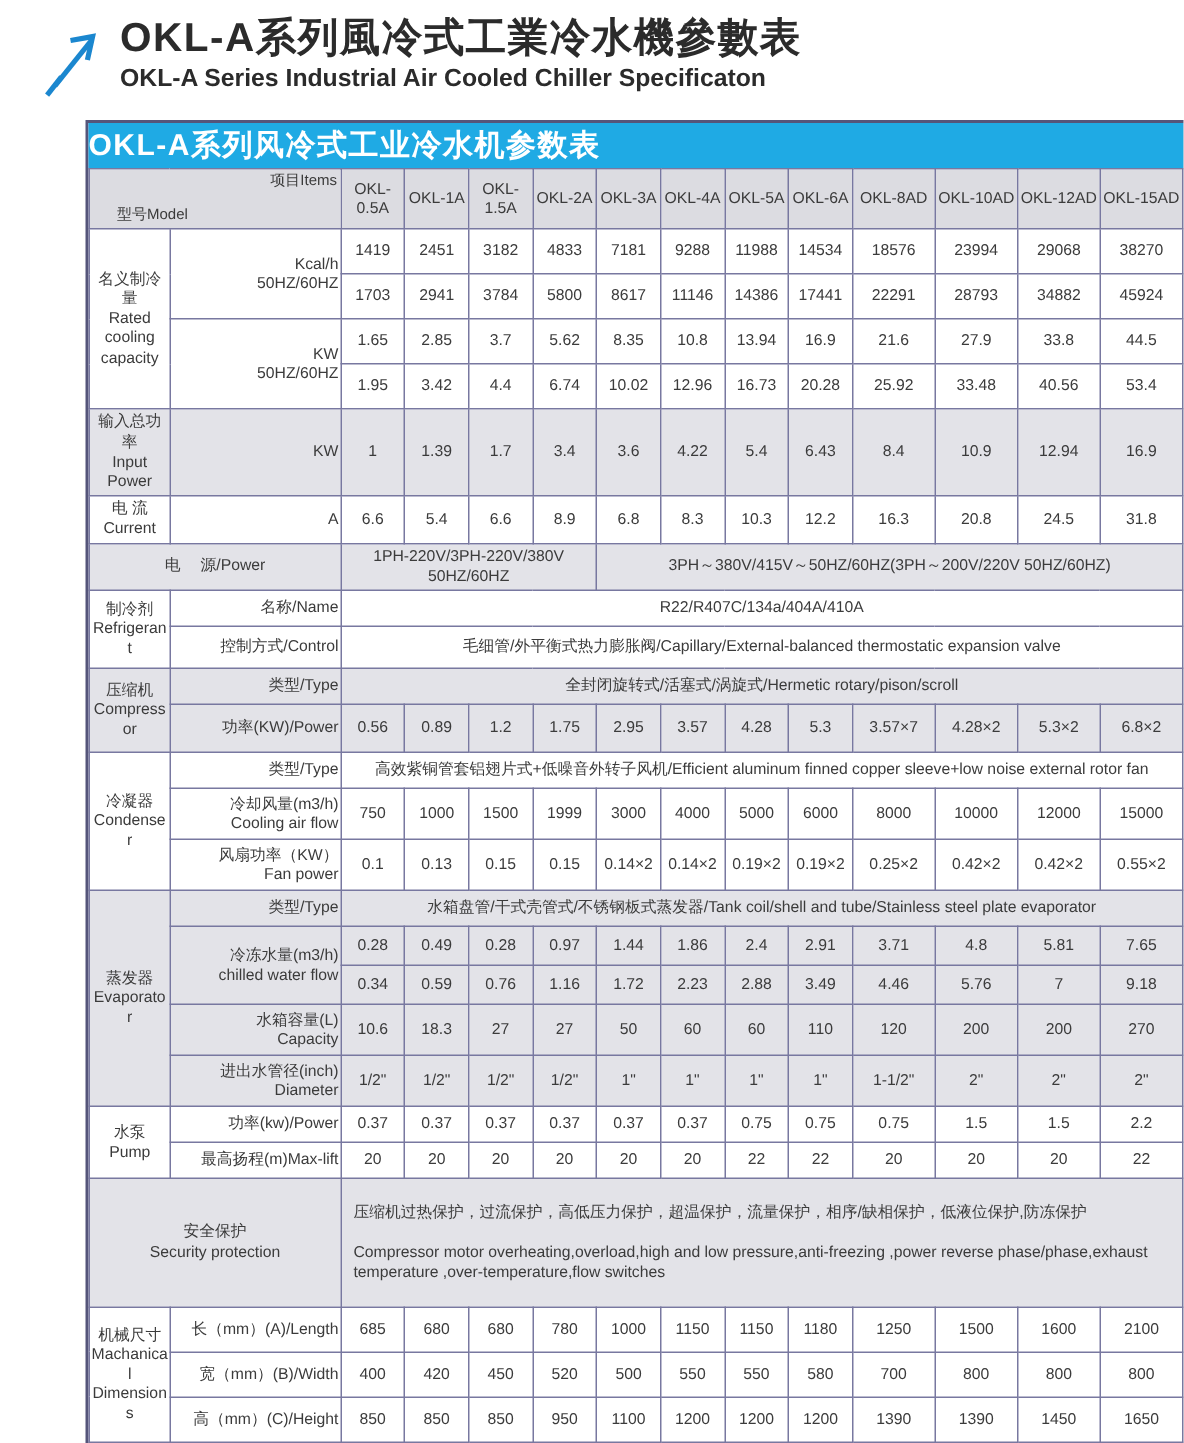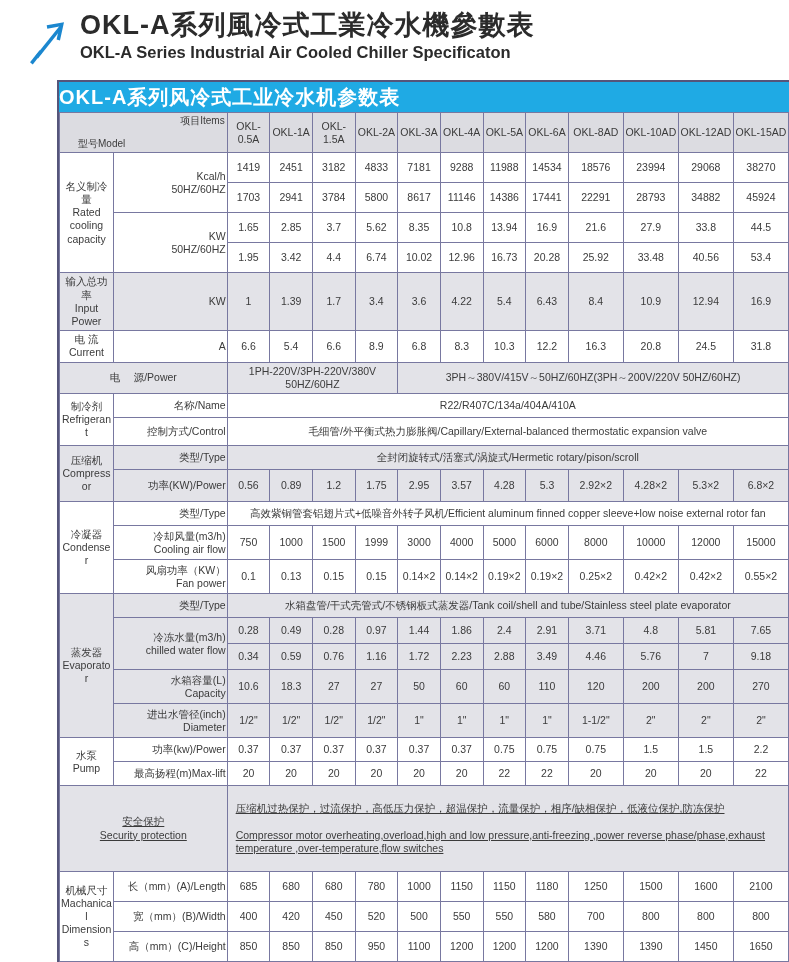--- a/index.html
+++ b/index.html
@@ -35,21 +35,21 @@
   td.left{text-align:left;padding:3px 8px;}
   
   tr.r-hdr td{height:30px;}
   tr.r27 td{height:25px;}
   tr.r29 td{height:27px;}
   tr.r21 td{height:19px;}
   tr.r25 td{height:23px;margin-left:25px;}
   tr.r31 td{height:29px;}
   tr.r23 td{height:21px;}
   tr.r36 td{height:34px;}
-  tr.r58 td{height:56px;text-decoration:underline;}
+  tr.r58 td{height:56px;}
   
   td.corner{
     position:relative;padding:0;
     background:
       linear-gradient(to bottom right,
         rgba(0,0,0,0) calc(50% - 0.7px),
         #7878a0 calc(50% - 0.7px),
         #7878a0 calc(50% + 0.7px),
         rgba(0,0,0,0) calc(50% + 0.7px)),
       #dcdce1;
@@ -239,21 +239,21 @@
       <tr class="shade r29">
         <td class="lbl">功率(KW)/Power</td>
       <td>0.56</td>
           <td>0.89</td>
           <td>1.2</td>
           <td>1.75</td>
           <td>2.95</td>
           <td>3.57</td>
           <td>4.28</td>
           <td>5.3</td>
-          <td>2.92×2</td>
+          <td>3.57×7</td>
           <td>4.28×2</td>
           <td>5.3×2</td>
           <td>6.8×2</td>
         </tr>
 
       <tr class="r21">
         <td class="grp" rowspan="3">冷凝器
 Condenser</td>
         <td class="lbl">类型/Type</td>
         <td colspan="12" class="wide">高效紫铜管套铝翅片式+低噪音外转子风机/Efficient aluminum finned copper sleeve+low noise external rotor fan</td>

